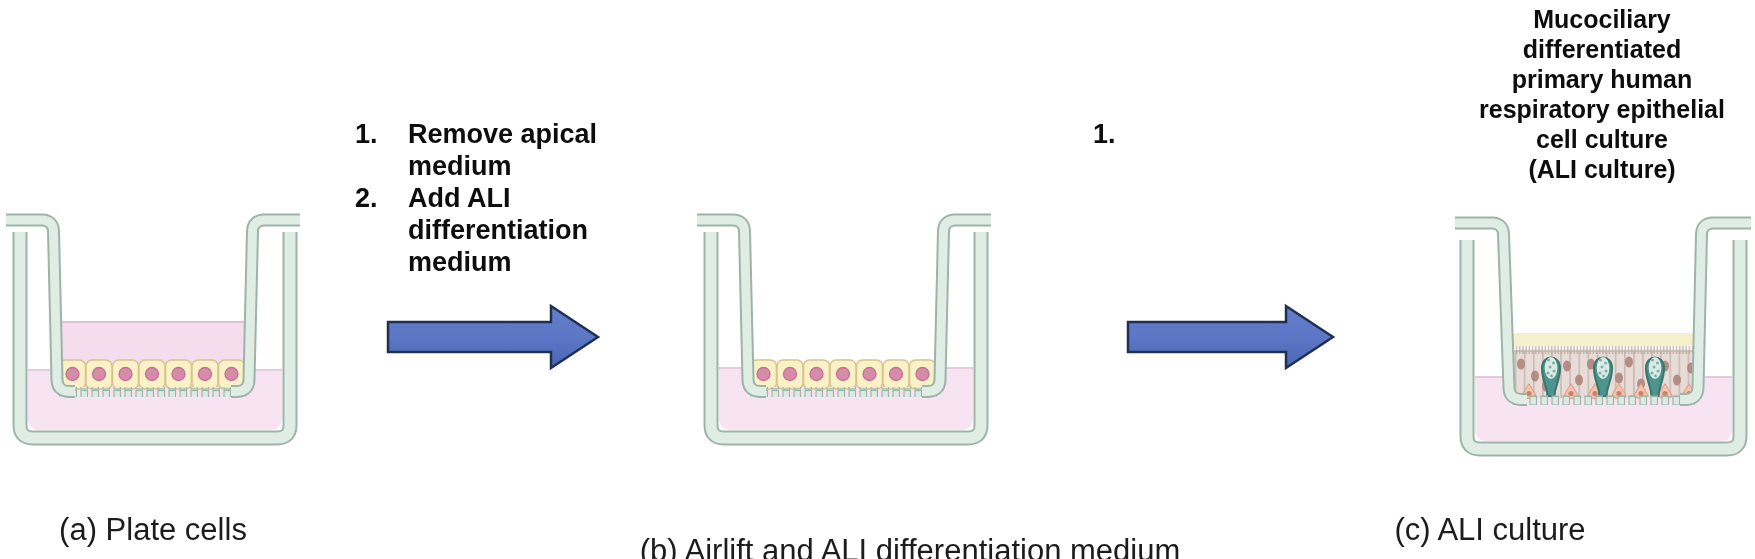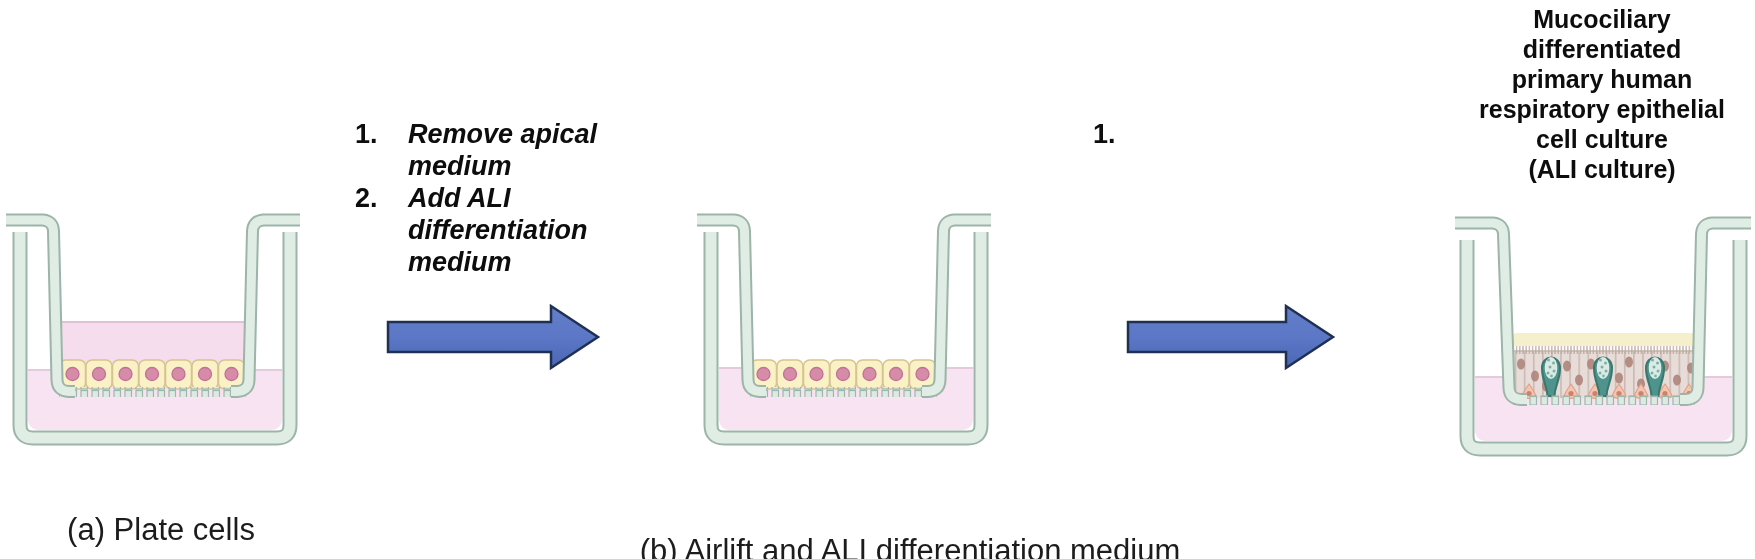--- a/index.html
+++ b/index.html
@@ -7,21 +7,21 @@
     position:relative;width:1755px;height:559px;background:#ffffff;
     font-family:"Liberation Sans", sans-serif;overflow:hidden;color:#111;
   }
   .panel-svg{position:absolute;}
   .arrow-svg{position:absolute;}
   .steptext{
     position:absolute;font-weight:bold;font-size:27px;line-height:32px;color:#0d0d0d;
   }
   .steprow{display:flex;align-items:flex-start;}
   .stepnum{width:53px;flex:none;}
-  .steptxt{white-space:pre-line;font-style:italic;}
+  .steptxt{white-space:pre-line;}
   .title-c{
     position:absolute;left:1602px;top:4px;transform:translateX(-50%);
     width:360px;text-align:center;font-weight:bold;font-size:25px;line-height:30px;
     white-space:pre-line;color:#0d0d0d;
   }
   .caption{
     position:absolute;transform:translateX(-50%);font-size:31px;font-weight:400;
     color:#1c1c1c;white-space:nowrap;
   }
   
@@ -211,16 +211,17 @@
     </g>
     <rect x="62" y="199" width="182" height="10" fill="url(#teethP)"></rect>
     <g>
       <path class="tube-in1" d="M 4,27 L 42,27 Q 52,28 52.5,38 L 58,192 Q 58.5,203 70,203.5 L 76,203.5"></path>
       <path class="tube-in2" d="M 4,27 L 42,27 Q 52,28 52.5,38 L 58,192 Q 58.5,203 70,203.5 L 76,203.5"></path>
       <path class="tube-in1" d="M 300,27 L 261,27 Q 251,28 250.5,38 L 247,192 Q 246.5,203 235,203.5 L 229,203.5"></path>
       <path class="tube-in2" d="M 300,27 L 261,27 Q 251,28 250.5,38 L 247,192 Q 246.5,203 235,203.5 L 229,203.5"></path>
     </g>
   </svg>
 
-  <div class="caption" style="left:161px;top:512px;">(a) Plate cells</div>
+  <div class="caption" style="left:153px;top:512px;">(a) Plate cells</div>
   <div class="caption" style="left:910px;top:533px;">(b) Airlift and ALI differentiation medium</div>
+  <div class="caption" style="left:1490px;top:512px;">(c) ALI culture</div>
 
 </div>
 
 </body></html>

